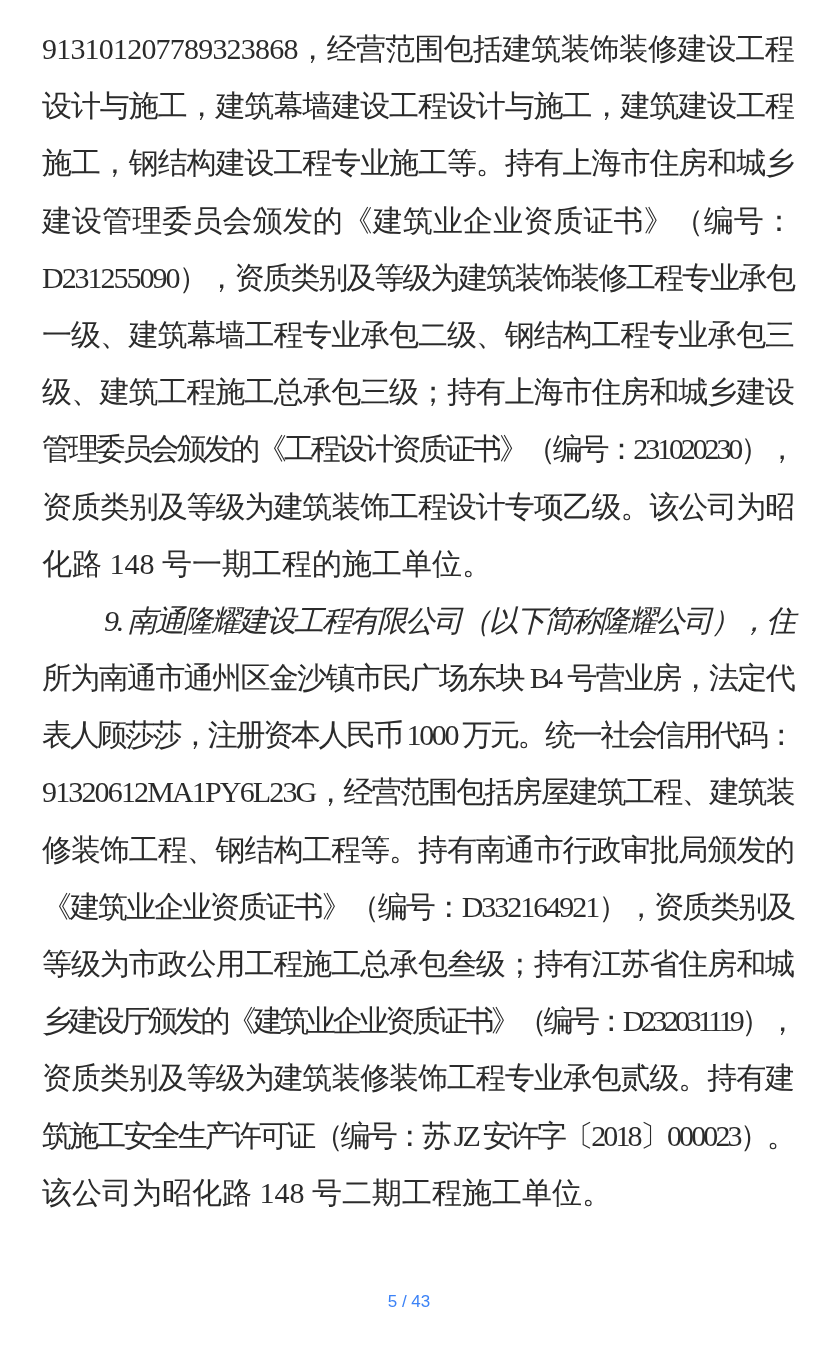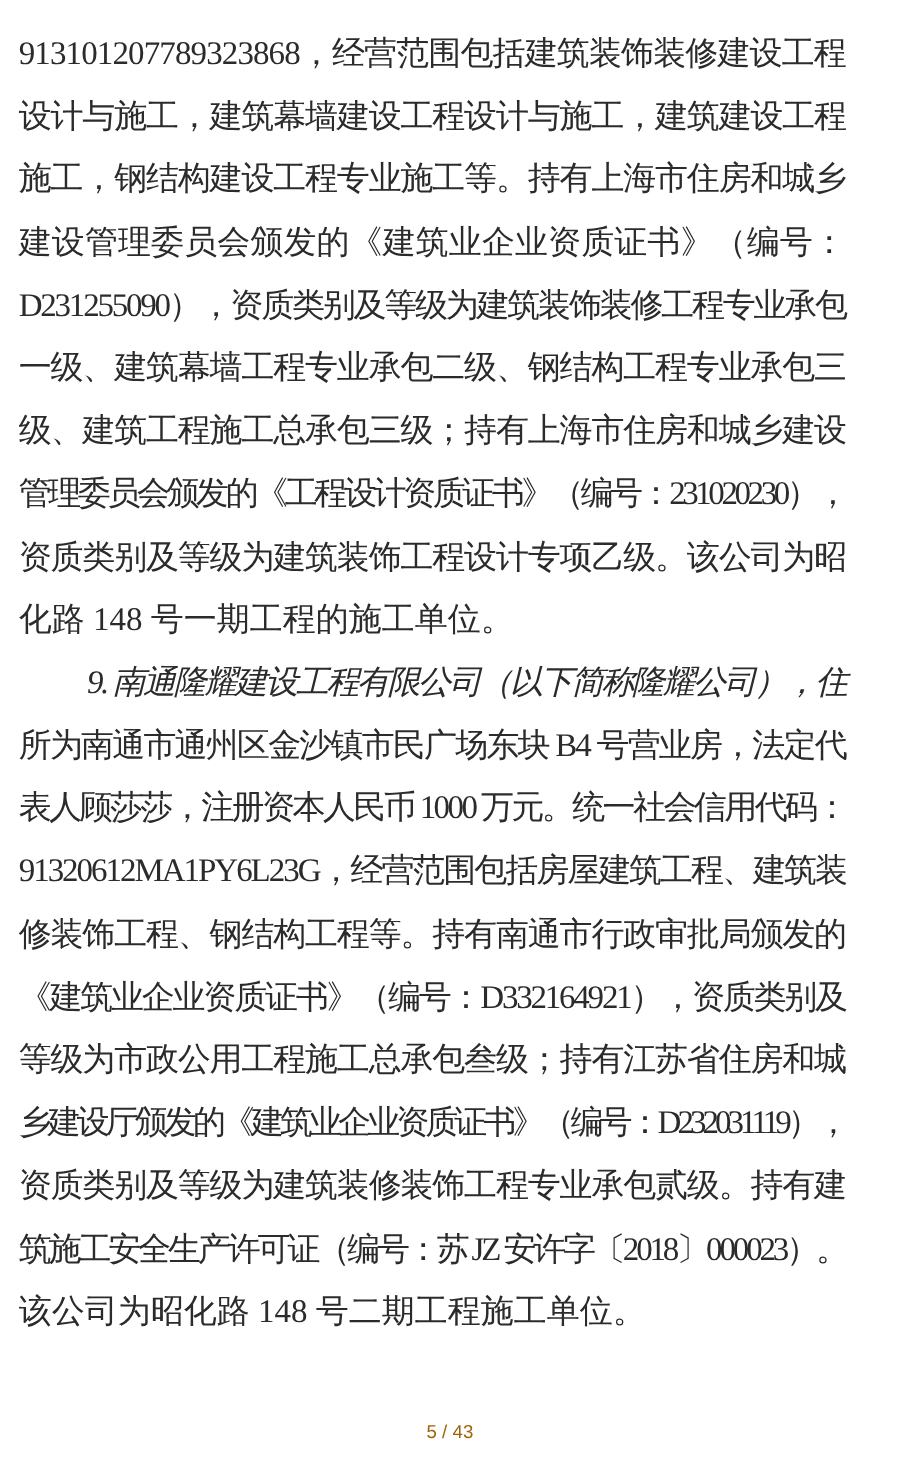--- a/index.html
+++ b/index.html
@@ -15,21 +15,21 @@
   }
   .page {
     position: relative;
     width: 818px;
     height: 1347px;
     background: #ffffff;
     box-sizing: border-box;
   }
   .content {
     position: absolute;
-    left: 17px;
+    left: 42px;
     top: 20px;
     width: 752px;
   }
   .line {
     height: 57.2px;
     line-height: 57.2px;
     font-size: 30px;
     color: #2b2b2b;
     white-space: nowrap;
     text-align: left;
@@ -43,21 +43,21 @@
     white-space: nowrap;
   }
   .footer {
     position: absolute;
     left: 0;
     top: 1292px;
     width: 818px;
     text-align: center;
     font-family: "Liberation Sans", sans-serif;
     font-size: 17px;
-    color: #a16207;
+    color: #3b82f6;
   }
 </style>
 </head>
 <body>
 
 <div class="page">
   <div class="content">
   <div class="line">
     <span style="letter-spacing: -0.8px; margin-right: 0.8px;">913101207789323868，经营范围包括建筑装饰装修建设工程</span>
   </div>

